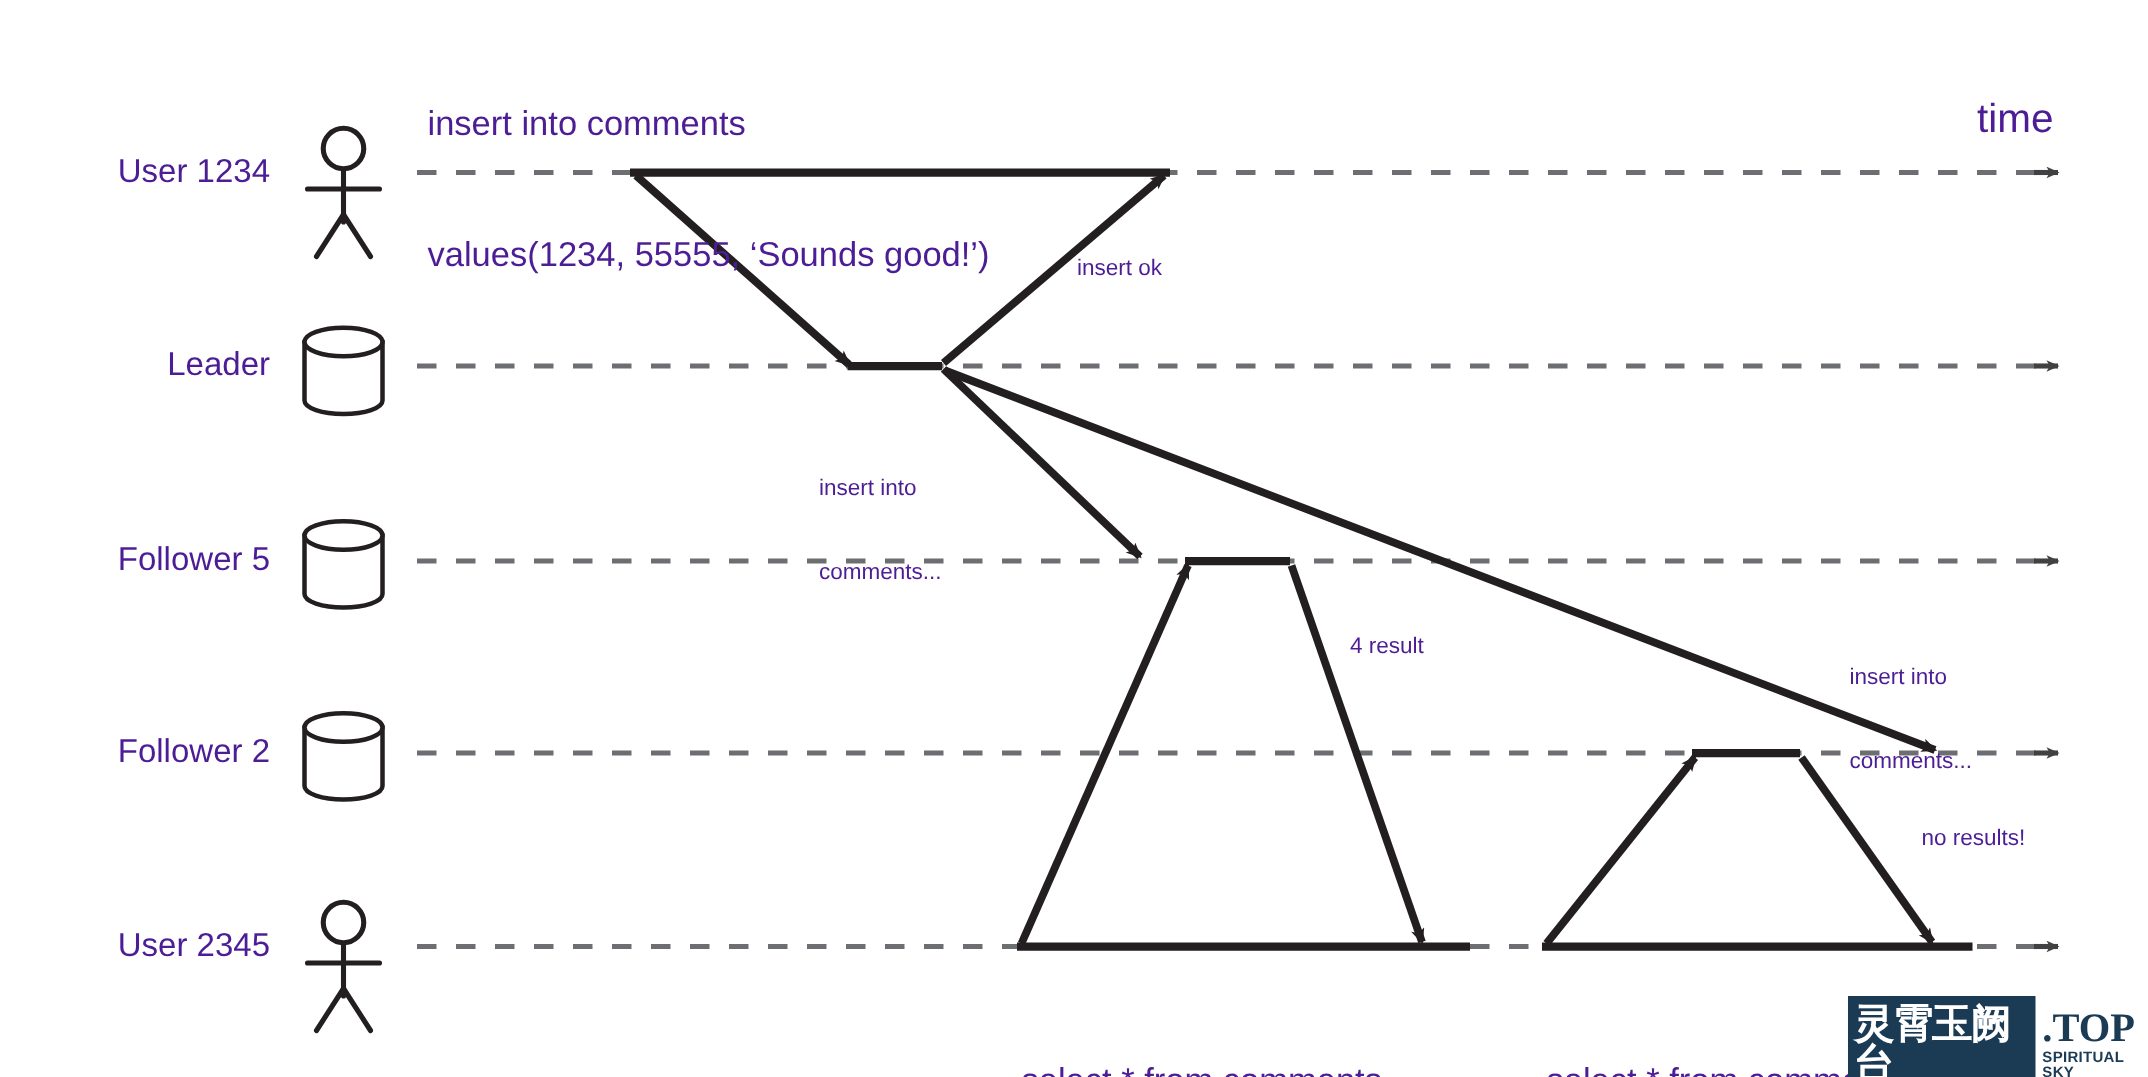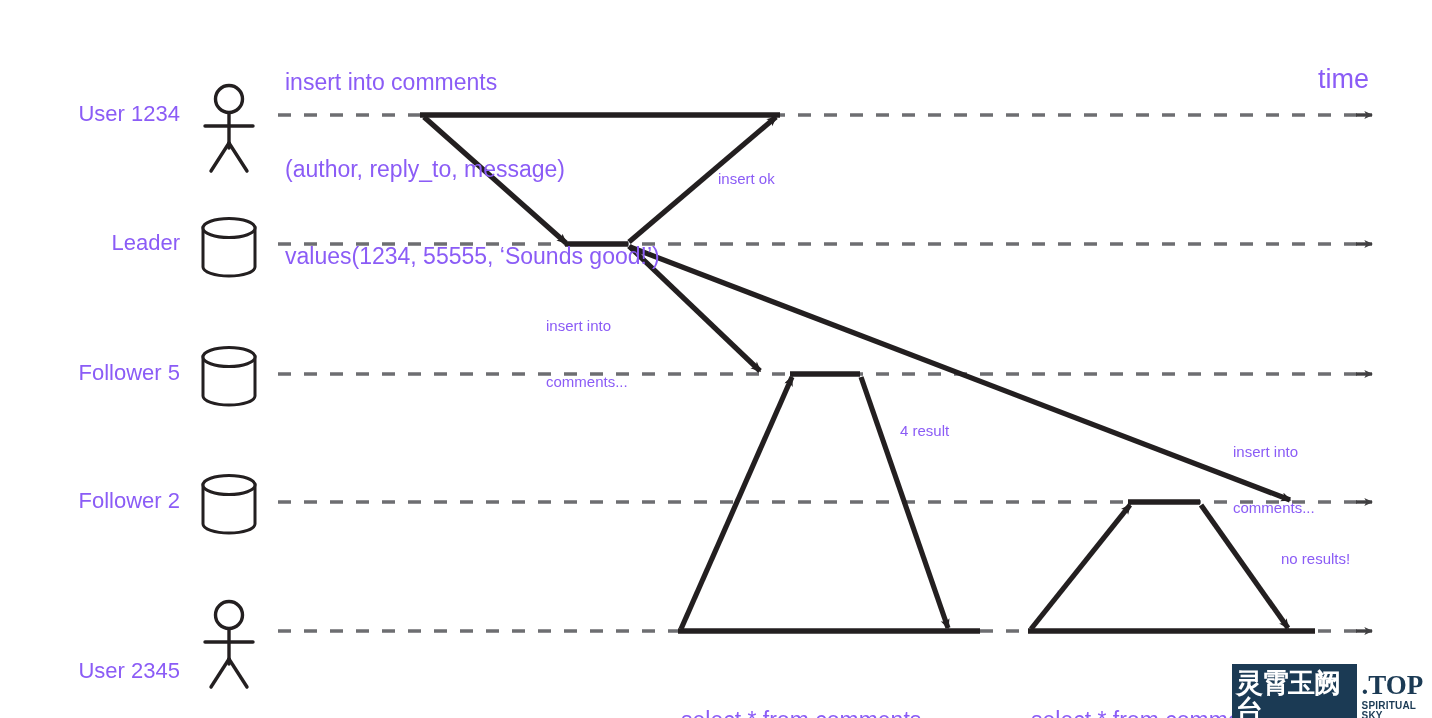--- a/index.html
+++ b/index.html
@@ -20,21 +20,21 @@
   svg.diagram {
     position: absolute;
     left: 0;
     top: 0;
     width: 1432px;
     height: 718px;
   }
   .lbl {
     position: absolute;
     font-family: "Liberation Sans", sans-serif;
-    color: #8b5cf6;
+    color: #4c1d95;
     white-space: pre;
     line-height: 1.26;
   }
   .actor-label {
     font-size: 22px;
     text-align: right;
   }
   .note {
     font-size: 23px;
   }
@@ -170,27 +170,26 @@
       <line x1="1031" y1="629" x2="1130" y2="505"></line>
 
       <line x1="1201" y1="505" x2="1288" y2="628"></line>
     </g>
   </svg>
 
   <div class="lbl actor-label" style="left:20px; top:100px; width:160px;">User 1234</div>
   <div class="lbl actor-label" style="left:20px; top:229px; width:160px;">Leader</div>
   <div class="lbl actor-label" style="left:20px; top:359px; width:160px;">Follower 5</div>
   <div class="lbl actor-label" style="left:20px; top:487px; width:160px;">Follower 2</div>
-  <div class="lbl actor-label" style="left:20px; top:616px; width:160px;margin-top:41px;">User 2345</div>
+  <div class="lbl actor-label" style="left:20px; top:616px; width:160px;">User 2345</div>
 
   <div class="lbl time-label" style="left:1318px; top:62px;">time</div>
 
   <div class="lbl note" style="left:285px; top:10px;">
     <div>insert into comments</div>
-    <div>(author, reply_to, message)</div>
     <div>values(1234, 55555, ‘Sounds good!’)</div>
   </div>
 
   <div class="lbl msg" style="left:718px; top:170px;">insert ok</div>
 
   <div class="lbl msg" style="left:546px; top:279px;">
     <div>insert into</div>
     <div>comments...</div>
   </div>
 

